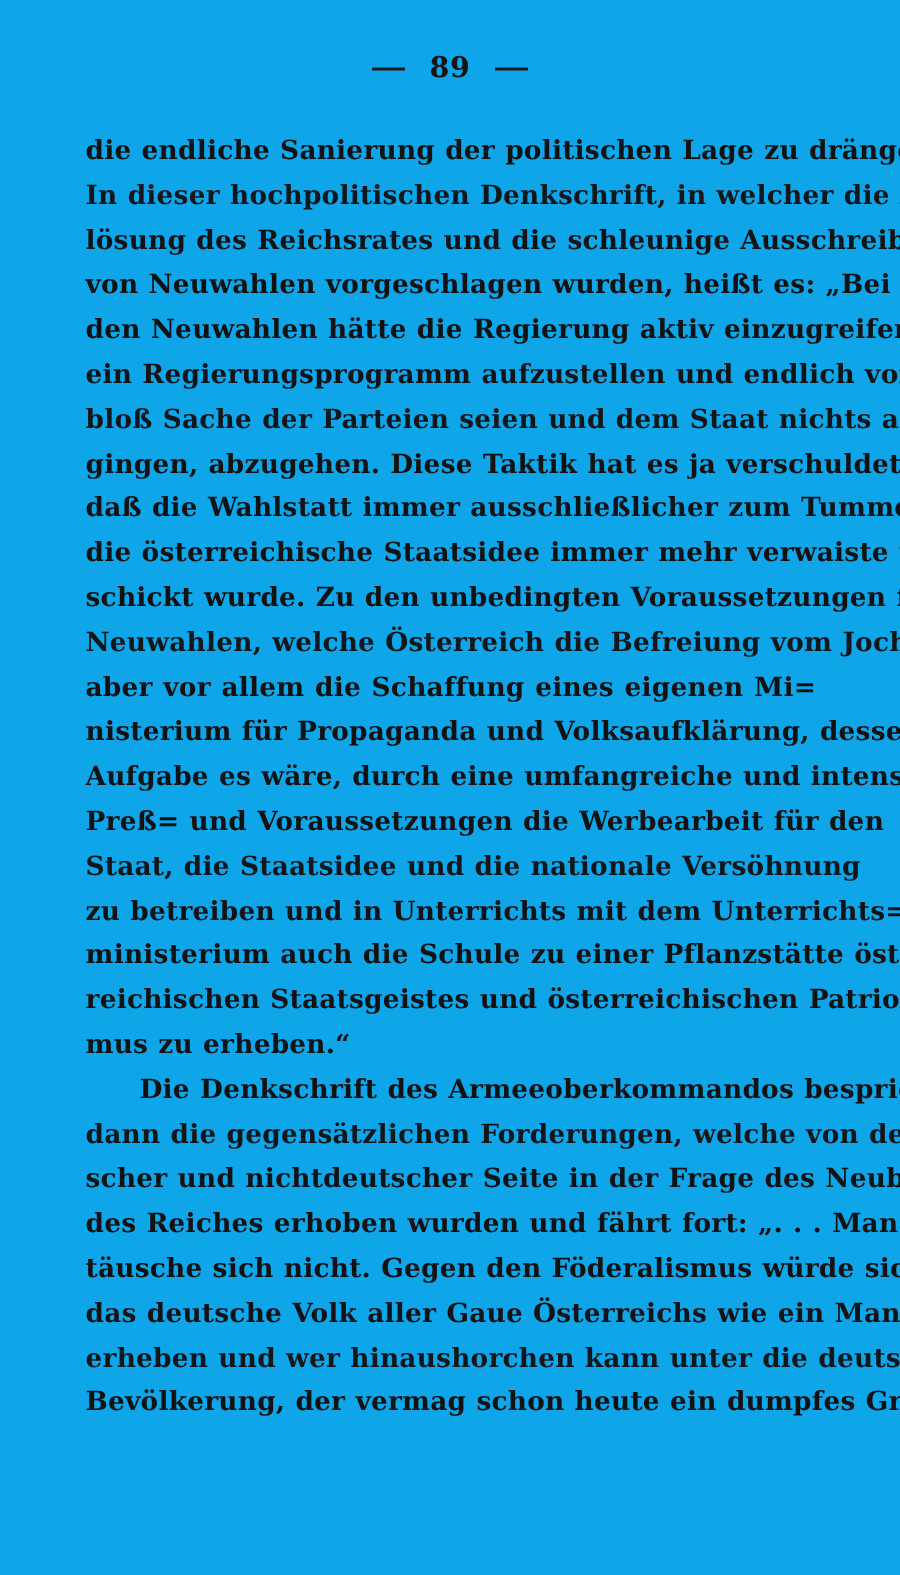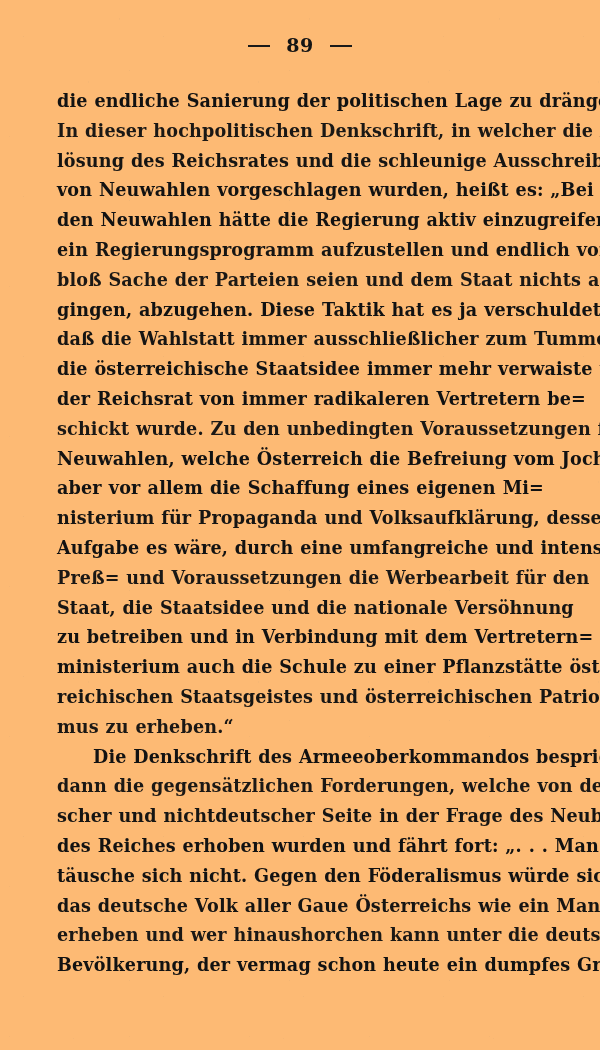--- a/index.html
+++ b/index.html
@@ -12,21 +12,21 @@
     background: #ffffff;
     font-family: "DejaVu Serif", serif;
     overflow: hidden;
     position: relative;
   }
 
   
   .page {
     position: absolute;
     inset: 0;
-    background: #fdba74;
+    background: #0ea5e9;
   }
   .speckle {
     position: absolute;
     inset: 0;
     pointer-events: none;
     opacity: .5;
     background-image:
       radial-gradient(circle at 17% 23%, rgba(120,115,110,.16) 0 .6px, transparent .7px),
       radial-gradient(circle at 63% 9%,  rgba(120,115,110,.13) 0 .6px, transparent .7px),
       radial-gradient(circle at 81% 54%, rgba(120,115,110,.14) 0 .5px, transparent .6px),
@@ -116,29 +116,28 @@
         <span class="line">die endliche Sanierung der politischen Lage zu drängen.</span>
         <span class="line">In dieser hochpolitischen Denkschrift, in welcher die Auf=</span>
         <span class="line">lösung des Reichsrates und die schleunige Ausschreibung</span>
         <span class="line">von Neuwahlen vorgeschlagen wurden, heißt es: „Bei</span>
         <span class="line">den Neuwahlen hätte die Regierung aktiv einzugreifen,</span>
         <span class="line">ein Regierungsprogramm aufzustellen und endlich von</span>
         <span class="line">bloß Sache der Parteien seien und dem Staat nichts an=</span>
         <span class="line">gingen, abzugehen. Diese Taktik hat es ja verschuldet,</span>
         <span class="line">daß die Wahlstatt immer ausschließlicher zum Tummel=</span>
         <span class="line">die österreichische Staatsidee immer mehr verwaiste und</span>
-        <span class="line">der Reichsrat von immer radikaleren Vertretern be=</span>
         <span class="line">schickt wurde. Zu den unbedingten Voraussetzungen für</span>
         <span class="line">Neuwahlen, welche Österreich die Befreiung vom Joche</span>
         <span class="line">aber vor allem die Schaffung eines eigenen Mi=</span>
         <span class="line">nisterium für Propaganda und Volksaufklärung, dessen</span>
         <span class="line">Aufgabe es wäre, durch eine umfangreiche und intensive</span>
         <span class="line">Preß= und Voraussetzungen die Werbearbeit für den</span>
         <span class="line">Staat, die Staatsidee und die nationale Versöhnung</span>
-        <span class="line">zu betreiben und in Verbindung mit dem Vertretern=</span>
+        <span class="line">zu betreiben und in Unterrichts mit dem Unterrichts=</span>
         <span class="line">ministerium auch die Schule zu einer Pflanzstätte öster=</span>
         <span class="line">reichischen Staatsgeistes und österreichischen Patriotis=</span>
         <span class="line last">mus zu erheben.“</span>
       </p>
     <p class="para">
         <span class="line ind">Die Denkschrift des Armeeoberkommandos bespricht</span>
         <span class="line">dann die gegensätzlichen Forderungen, welche von deut=</span>
         <span class="line">scher und nichtdeutscher Seite in der Frage des Neubaues</span>
         <span class="line">des Reiches erhoben wurden und fährt fort: „. . . Man</span>
         <span class="line">täusche sich nicht. Gegen den Föderalismus würde sich</span>

